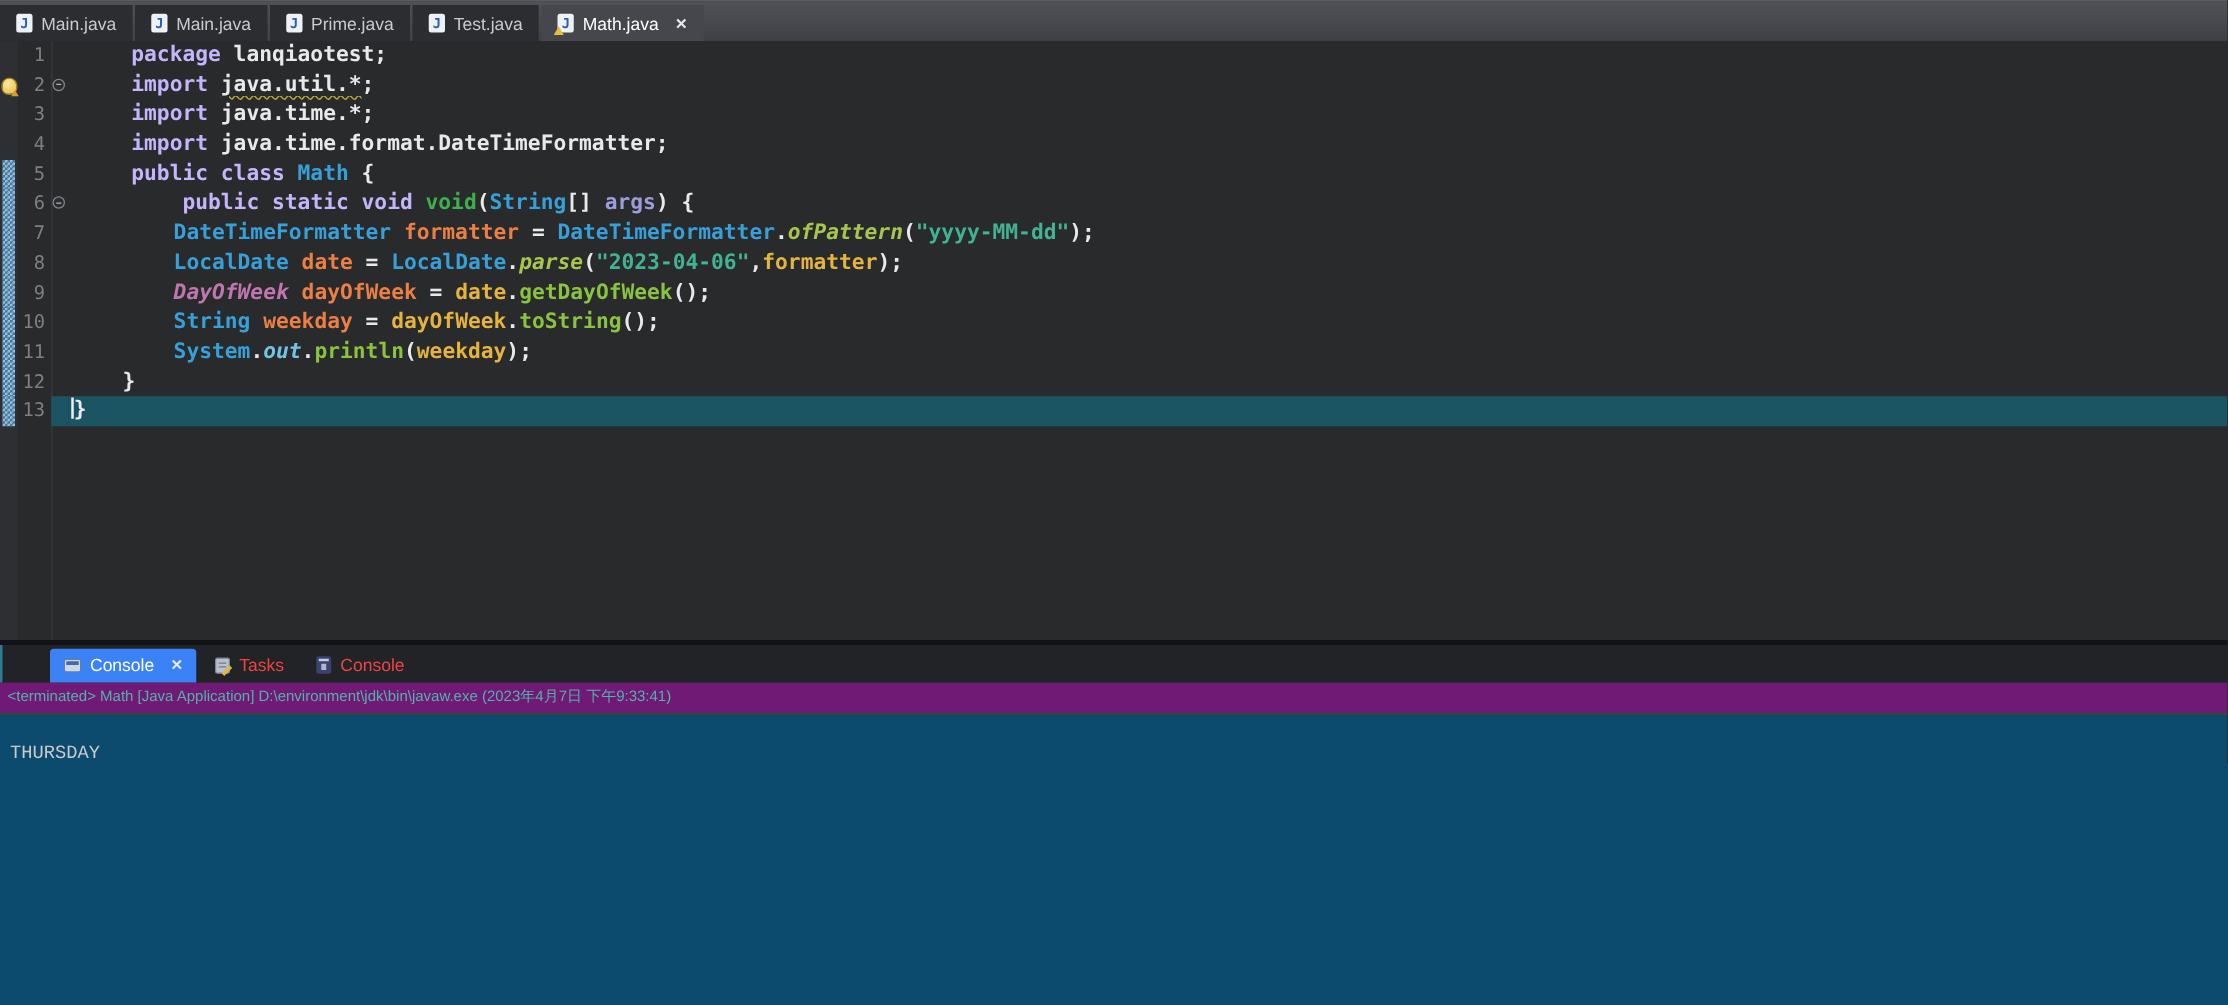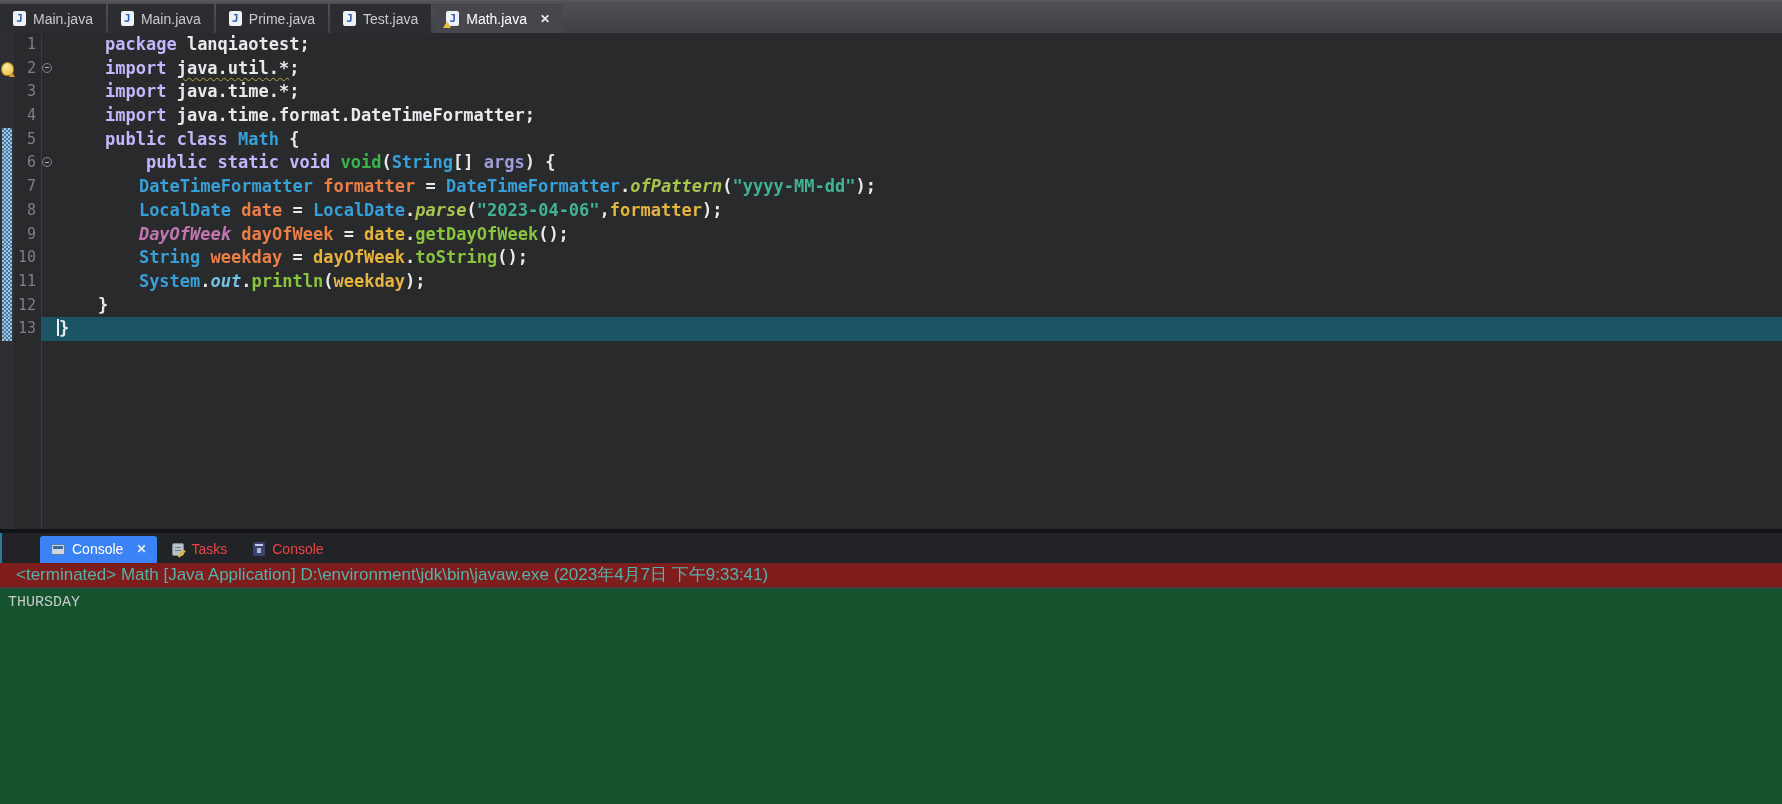--- a/index.html
+++ b/index.html
@@ -69,25 +69,25 @@
     color:#ef4444;font-size:14px;border-radius:3px 3px 0 0;}
   .ctab.active{background:#3b82f6;color:#ffffff;margin-left:40px;}
   .console-icon{width:14px;height:11px;background:#cfd8e2;border:1px solid #5c80ac;border-radius:2px;position:relative;flex:0 0 14px;box-sizing:border-box;}
   .console-icon::before{content:"";position:absolute;left:1px;right:1px;top:1px;height:3px;background:#3e6ba8;}
   .tasks-icon{width:12px;height:13px;background:#b7c0cb;border:1px solid #7d8896;border-radius:2px;position:relative;flex:0 0 12px;box-sizing:border-box;}
   .tasks-icon::before{content:"";position:absolute;left:2px;top:3px;right:2px;height:1px;background:#6f7a88;box-shadow:0 3px 0 #6f7a88;}
   .tasks-icon::after{content:"";position:absolute;right:-3px;bottom:0;width:9px;height:3px;background:#e0b54a;transform:rotate(-45deg);}
   .display-icon{width:12px;height:14px;background:#3a4270;border-radius:2px;position:relative;flex:0 0 12px;}
   .display-icon::before{content:"";position:absolute;left:2px;top:2px;right:2px;height:2px;background:#c6ccdf;}
   .display-icon::after{content:"";position:absolute;left:4px;top:6px;width:4px;height:5px;background:#aeb6d2;}
-  .console-status{flex:0 0 24px;background:#7f1d1d;border-bottom:2px solid #3f4043;
-    display:flex;align-items:center;padding-left:16px;color:#53b2a9;font-size:17px;}
-  .console-output{flex:1 1 auto;background:#14532d;color:#c9cacb;
+  .console-status{flex:0 0 24px;background:#701a75;border-bottom:2px solid #3f4043;
+    display:flex;align-items:center;padding-left:6px;color:#53b2a9;font-size:12px;}
+  .console-output{flex:1 1 auto;background:#0c4a6e;color:#c9cacb;
     font-family:"Liberation Mono","DejaVu Sans Mono",monospace;font-size:15px;
-    padding:5px 8px;white-space:pre;}
+    padding:22px 8px;white-space:pre;}
 </style>
 </head>
 <body>
 
 <div class="app">
 
   <div class="tabbar">
       <div class="tab">
         <span class="java-icon">J</span>
         <span class="tab-label">Main.java</span>

